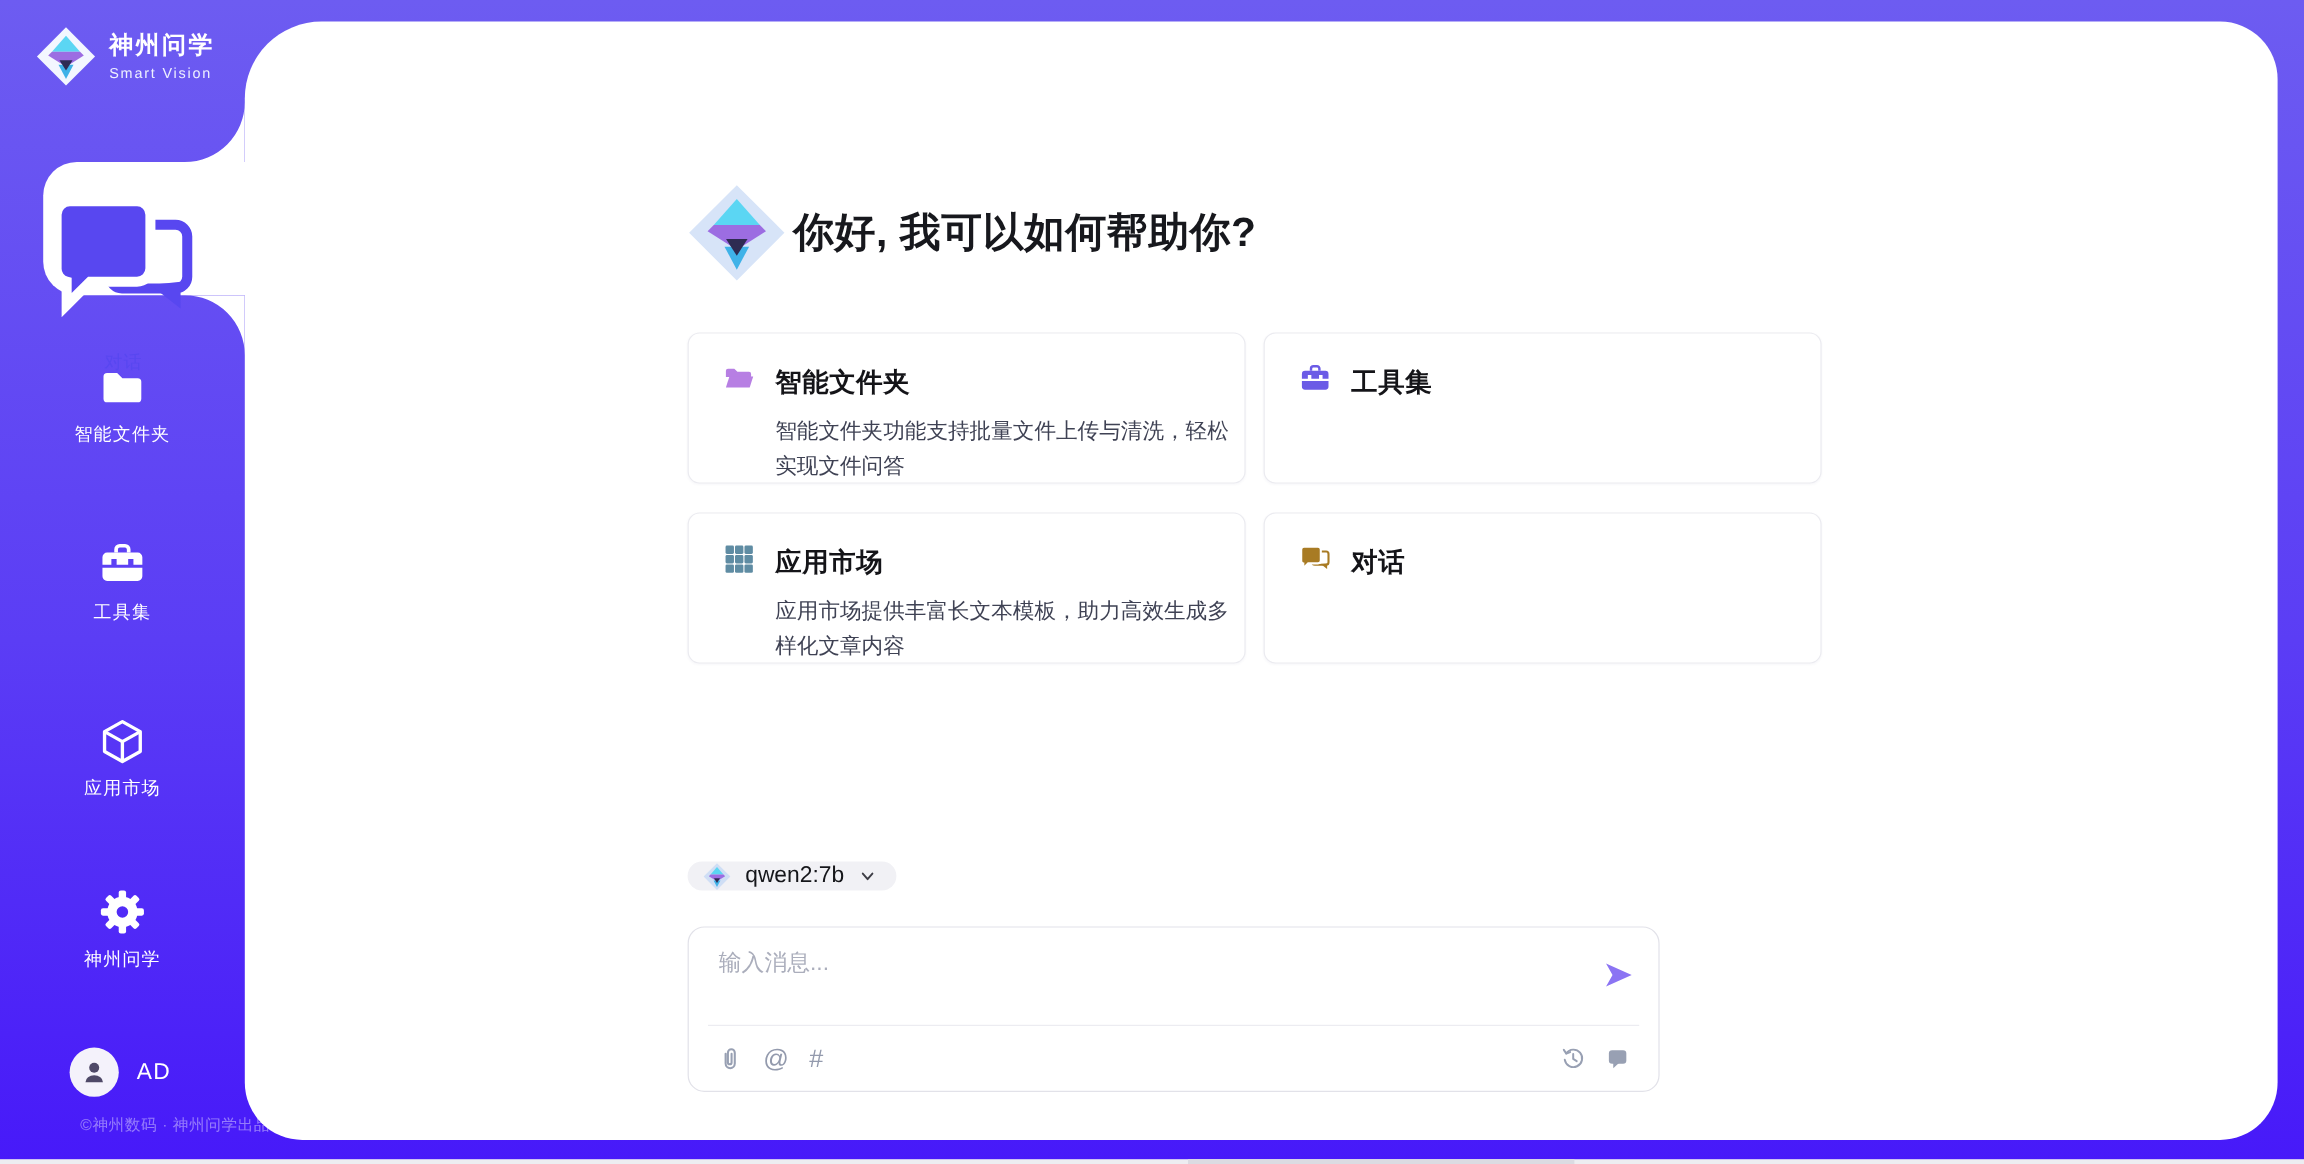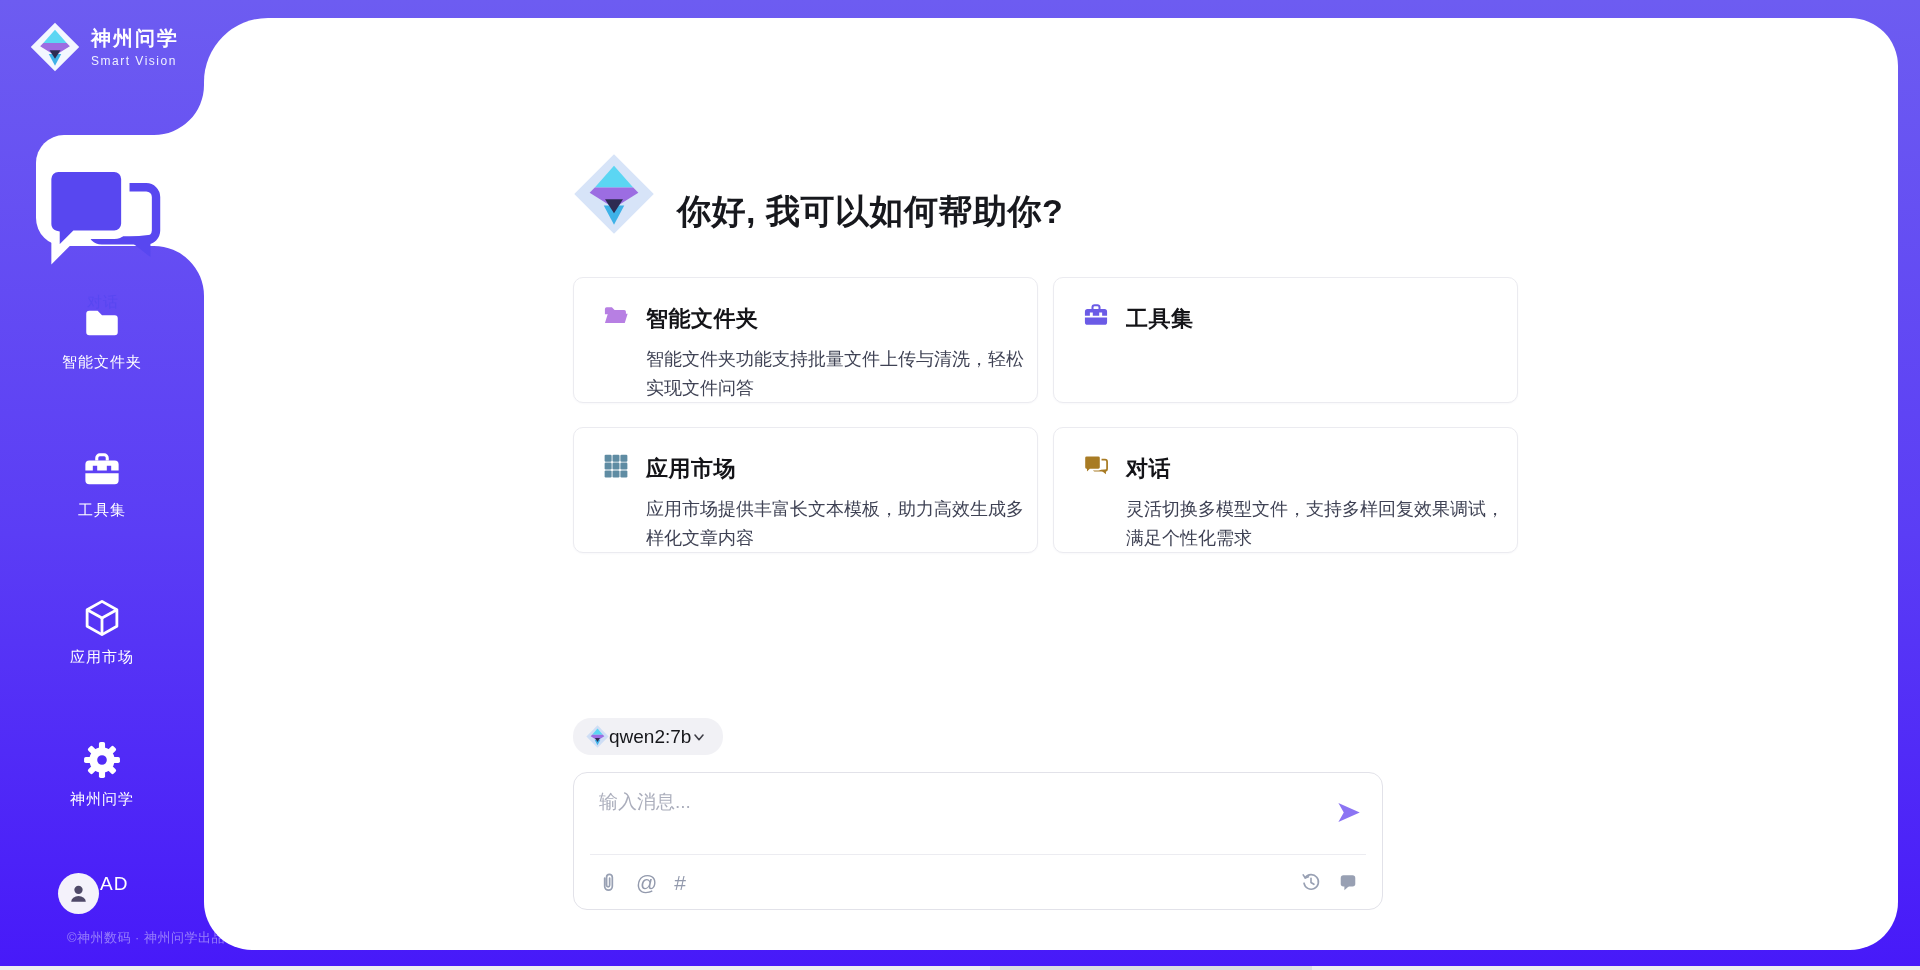--- a/index.html
+++ b/index.html
@@ -24,46 +24,46 @@
 
   
   .tab-active { position:absolute; left:36px; top:135px; width:172px; height:111px;
                 background:#fff; border-radius:28px 0 0 28px; z-index:2; cursor:pointer; }
   .tab-active .nav-item-active { position:absolute; left:0; top:16px; width:172px; padding-right:38px;
                 display:flex; flex-direction:column; align-items:center; gap:8px; color:#5847f0; }
   .fillet { position:absolute; left:154px; width:50px; height:50px; z-index:2; pointer-events:none; }
   .fillet-top { top:85px; }
   .fillet-bottom { top:246px; }
 
-  .user-row { position:absolute; left:58px; top:873px; display:flex; align-items:flex-start; gap:1px; cursor:pointer; }
+  .user-row { position:absolute; left:58px; top:873px; display:flex; align-items:center; gap:15px; cursor:pointer; }
   .avatar { width:41px; height:41px; border-radius:50%; background:#f4f2fb; display:flex;
             align-items:center; justify-content:center; }
   .user-name { color:#fff; font-size:19px; letter-spacing:1px; }
   .copyright { position:absolute; left:0; top:929px; width:204px; text-align:center;
                color:rgba(255,255,255,0.42); font-size:13px; letter-spacing:0.5px;margin-left:44px; }
 
   
   .main { position:absolute; left:204px; top:18px; width:1694px; height:932px; background:#ffffff;
           border-radius:64px 48px 48px 48px; z-index:1; }
 
-  .greeting { position:absolute; left:369px; top:135px; display:flex; align-items:flex-end; gap:22px; }
+  .greeting { position:absolute; left:369px; top:135px; display:flex; align-items:center; gap:6px; }
   .greeting-logo { width:82px; height:82px; }
   .greeting-text { font-size:34px; font-weight:bold; color:#17181d; letter-spacing:0.5px; }
 
   .cards { position:absolute; left:369px; top:259px; width:945px;
            display:grid; grid-template-columns:465px 465px; gap:24px 15px; }
   .card { height:126px; background:#fff; border:1px solid #ebebf0; border-radius:10px;
           padding:26px 8px 0 28px; display:flex; gap:16px; cursor:pointer;
           box-shadow:0 1px 2px rgba(40,40,80,0.03); }
   .card-ico { width:28px; height:28px; flex:0 0 28px; margin-top:-2px; }
   .card-title { font-size:22px; font-weight:bold; color:#141418; margin-bottom:11px; letter-spacing:0.5px; }
   .card-desc { width:382px; font-size:18px; line-height:29px; color:#3f4254; }
 
-  .model-pill { position:absolute; left:369px; top:700px; height:37px; background:#f1f1f5;
-                border-radius:18px; display:inline-flex; align-items:center; 
+  .model-pill { position:absolute; left:369px; top:700px; height:24px; background:#f1f1f5;
+                border-radius:18px; display:inline-flex; align-items:center; gap:12px;
                 padding:0 16px 0 13px; cursor:pointer; }
   .model-logo { width:23px; height:23px; }
   .model-name { font-size:19px; color:#15161a; }
 
   .composer { position:absolute; left:369px; top:754px; width:810px; height:138px;
               border:1.5px solid #e2e2e9; border-radius:14px; background:#fff; }
   .composer textarea { position:absolute; left:0; top:0; width:885px; height:78px;
               border:none; outline:none; resize:none; background:transparent;
               padding:16px 0 0 25px; font-family:"Liberation Sans",sans-serif;
               font-size:19px; color:#333; }
@@ -139,21 +139,20 @@
     </div>
 
     <div class="card">
       <svg class="card-ico" viewBox="0 0 48 48" style="color: rgb(168, 123, 36);">
         <rect x="20" y="13" width="23" height="19" rx="3.5" stroke="currentColor" stroke-width="3" fill="none"></rect>
         <path d="M41 30 v8 l-9 -7 z" fill="currentColor"></path>
         <path d="M8 6 H28 A4 4 0 0 1 32 10 V26 A4 4 0 0 1 28 30 H14 L7 37 V30 A4 4 0 0 1 4 26 V10 A4 4 0 0 1 8 6 Z" fill="currentColor" stroke="#ffffff" stroke-width="3"></path>
       </svg>
       <div>
         <div class="card-title">对话</div>
-        <div class="card-desc">灵活切换多模型文件，支持多样回复效果调试，满足个性化需求</div>
       </div>
     </div>
   </div>
 
   <div class="model-pill">
     <svg class="model-logo" viewBox="0 0 64 64">
       <polygon points="32,1 63,32 32,63 1,32" fill="#cfdef5"></polygon>
       <polygon points="32,10 47,27 17,27" fill="#5bd6f3"></polygon>
       <polygon points="17,27 47,27 51,31 32,43 13,31" fill="#9c6de2"></polygon>
       <polygon points="24,41 40,41 32,56" fill="#3fb2e8"></polygon>

